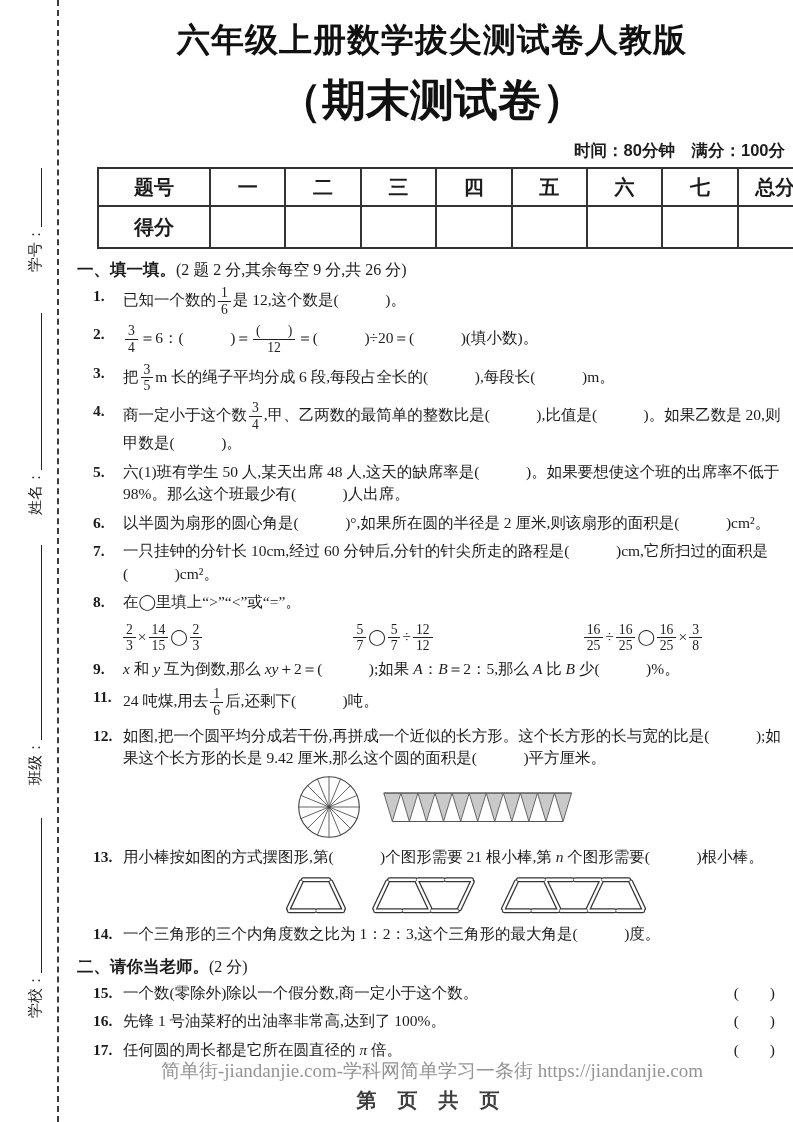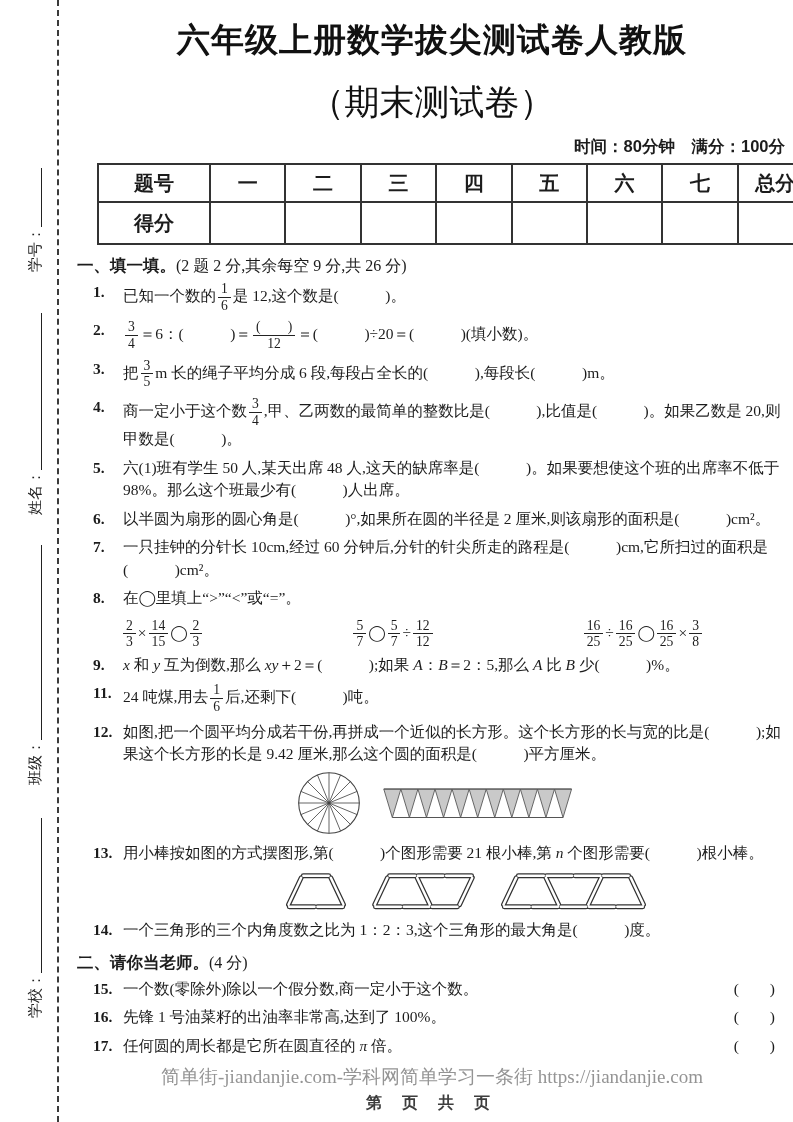--- a/index.html
+++ b/index.html
@@ -37,25 +37,25 @@
   h1.title {
     margin-top:18px;
     text-align:center;
     font-family:"Liberation Sans","DejaVu Sans",sans-serif;
     font-weight:bold;
     font-size:33px;
     letter-spacing:1px;
     color:#111;
   }
   h2.subtitle {
-    margin-top:16px;
+    margin-top:8px;
     text-align:center;
     font-family:"Liberation Sans","DejaVu Sans",sans-serif;
-    font-weight:normal;
-    font-size:35px;
+    font-weight:bold;
+    font-size:44px;
     color:#111;
   }
   .time-info {
     margin-top:10px;
     text-align:right;
     padding-right:4px;
     font-family:"Liberation Sans","DejaVu Sans",sans-serif;
     font-weight:bold;
     font-size:16.5px;
   }
@@ -99,21 +99,21 @@
     font-size:15.5px;
   }
   .fig-row { display:flex; align-items:center; margin:4px 0 8px 205px; gap:20px; }
   .fig-row.sticks { margin-left:192px; gap:24px; align-items:flex-end; }
 
   .stick-outline { stroke:#333; stroke-width:7; fill:none; stroke-linecap:round; }
   .stick-fill    { stroke:#fff; stroke-width:3.5; fill:none; stroke-linecap:round; }
 
   .footer { position:absolute; left:75px; right:4px; bottom:8px; text-align:center; }
   .footer .watermark { font-size:19px; color:#949494; font-family:Liberation Serif, serif; }
-  .footer .page-info { margin-top:3px; font-size:16px; color:#3d3d3d; letter-spacing:8px; font-weight:bold; }
+  .footer .page-info { margin-top:3px; font-size:20px; color:#3d3d3d; letter-spacing:8px; font-weight:bold; }
 </style>
 </head>
 <body>
 
 <div class="page">
 
   <div class="vlabel" style="top:272px; width:104px;">
     <span>学号：</span>
       <span class="vline"></span>
   </div>
@@ -332,21 +332,21 @@
         </svg>
       </div>
 
       <div class="q">
           <span class="qno">14.</span>
           <span class="qbody"><span>一个三角形的三个内角度数之比为 1：2：3,这个三角形的最大角是(　　　)度。</span></span>
         </div>
     </div>
 
     <div class="sec-head">
-      <b>二、请你当老师。</b><span class="note">(4 分)</span>
+      <b>二、请你当老师。</b><span class="note">(2 分)</span>
     </div>
 
     <div class="qlist">
       <div class="q">
           <span class="qno">15.</span>
           <span class="qbody"><span>一个数(零除外)除以一个假分数,商一定小于这个数。</span></span>
           <span class="ans">(　　)</span>
         </div>
       <div class="q">
           <span class="qno">16.</span>

